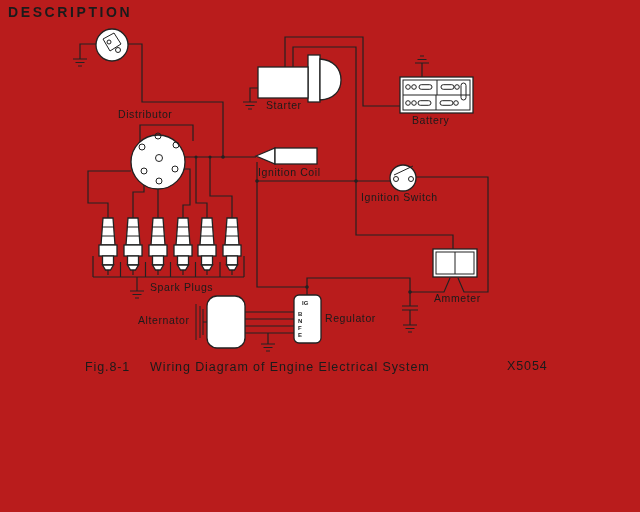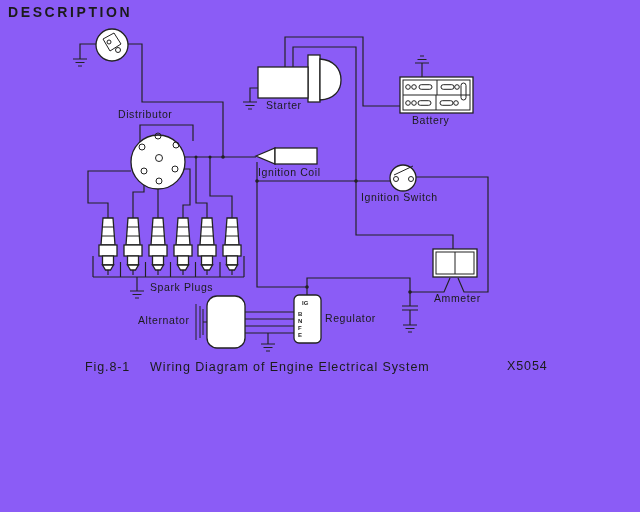--- a/index.html
+++ b/index.html
@@ -1,19 +1,19 @@
 <!DOCTYPE html>
 <html><head>
 <meta charset="utf-8">
 <style>
   html,body{margin:0;padding:0;background:#ffffff;}
   .page{
     position:relative;
     width:640px;height:512px;
-    background:#8b5cf6;
+    background:#b91c1c;
     font-family:"Liberation Sans",sans-serif;
     overflow:hidden;
   }
   svg{position:absolute;left:0;top:0;}
   svg text{fill:#1b1b1b;}
   .lbl{font-size:10.5px;letter-spacing:0.6px;}
   .heading{font-size:14px;font-weight:bold;letter-spacing:2.6px;}
   .caption{font-size:12.5px;letter-spacing:0.9px;}
   .term{font-size:6px;font-weight:bold;letter-spacing:0;}
   .wire{stroke:#222;stroke-width:1.15;fill:none;}

